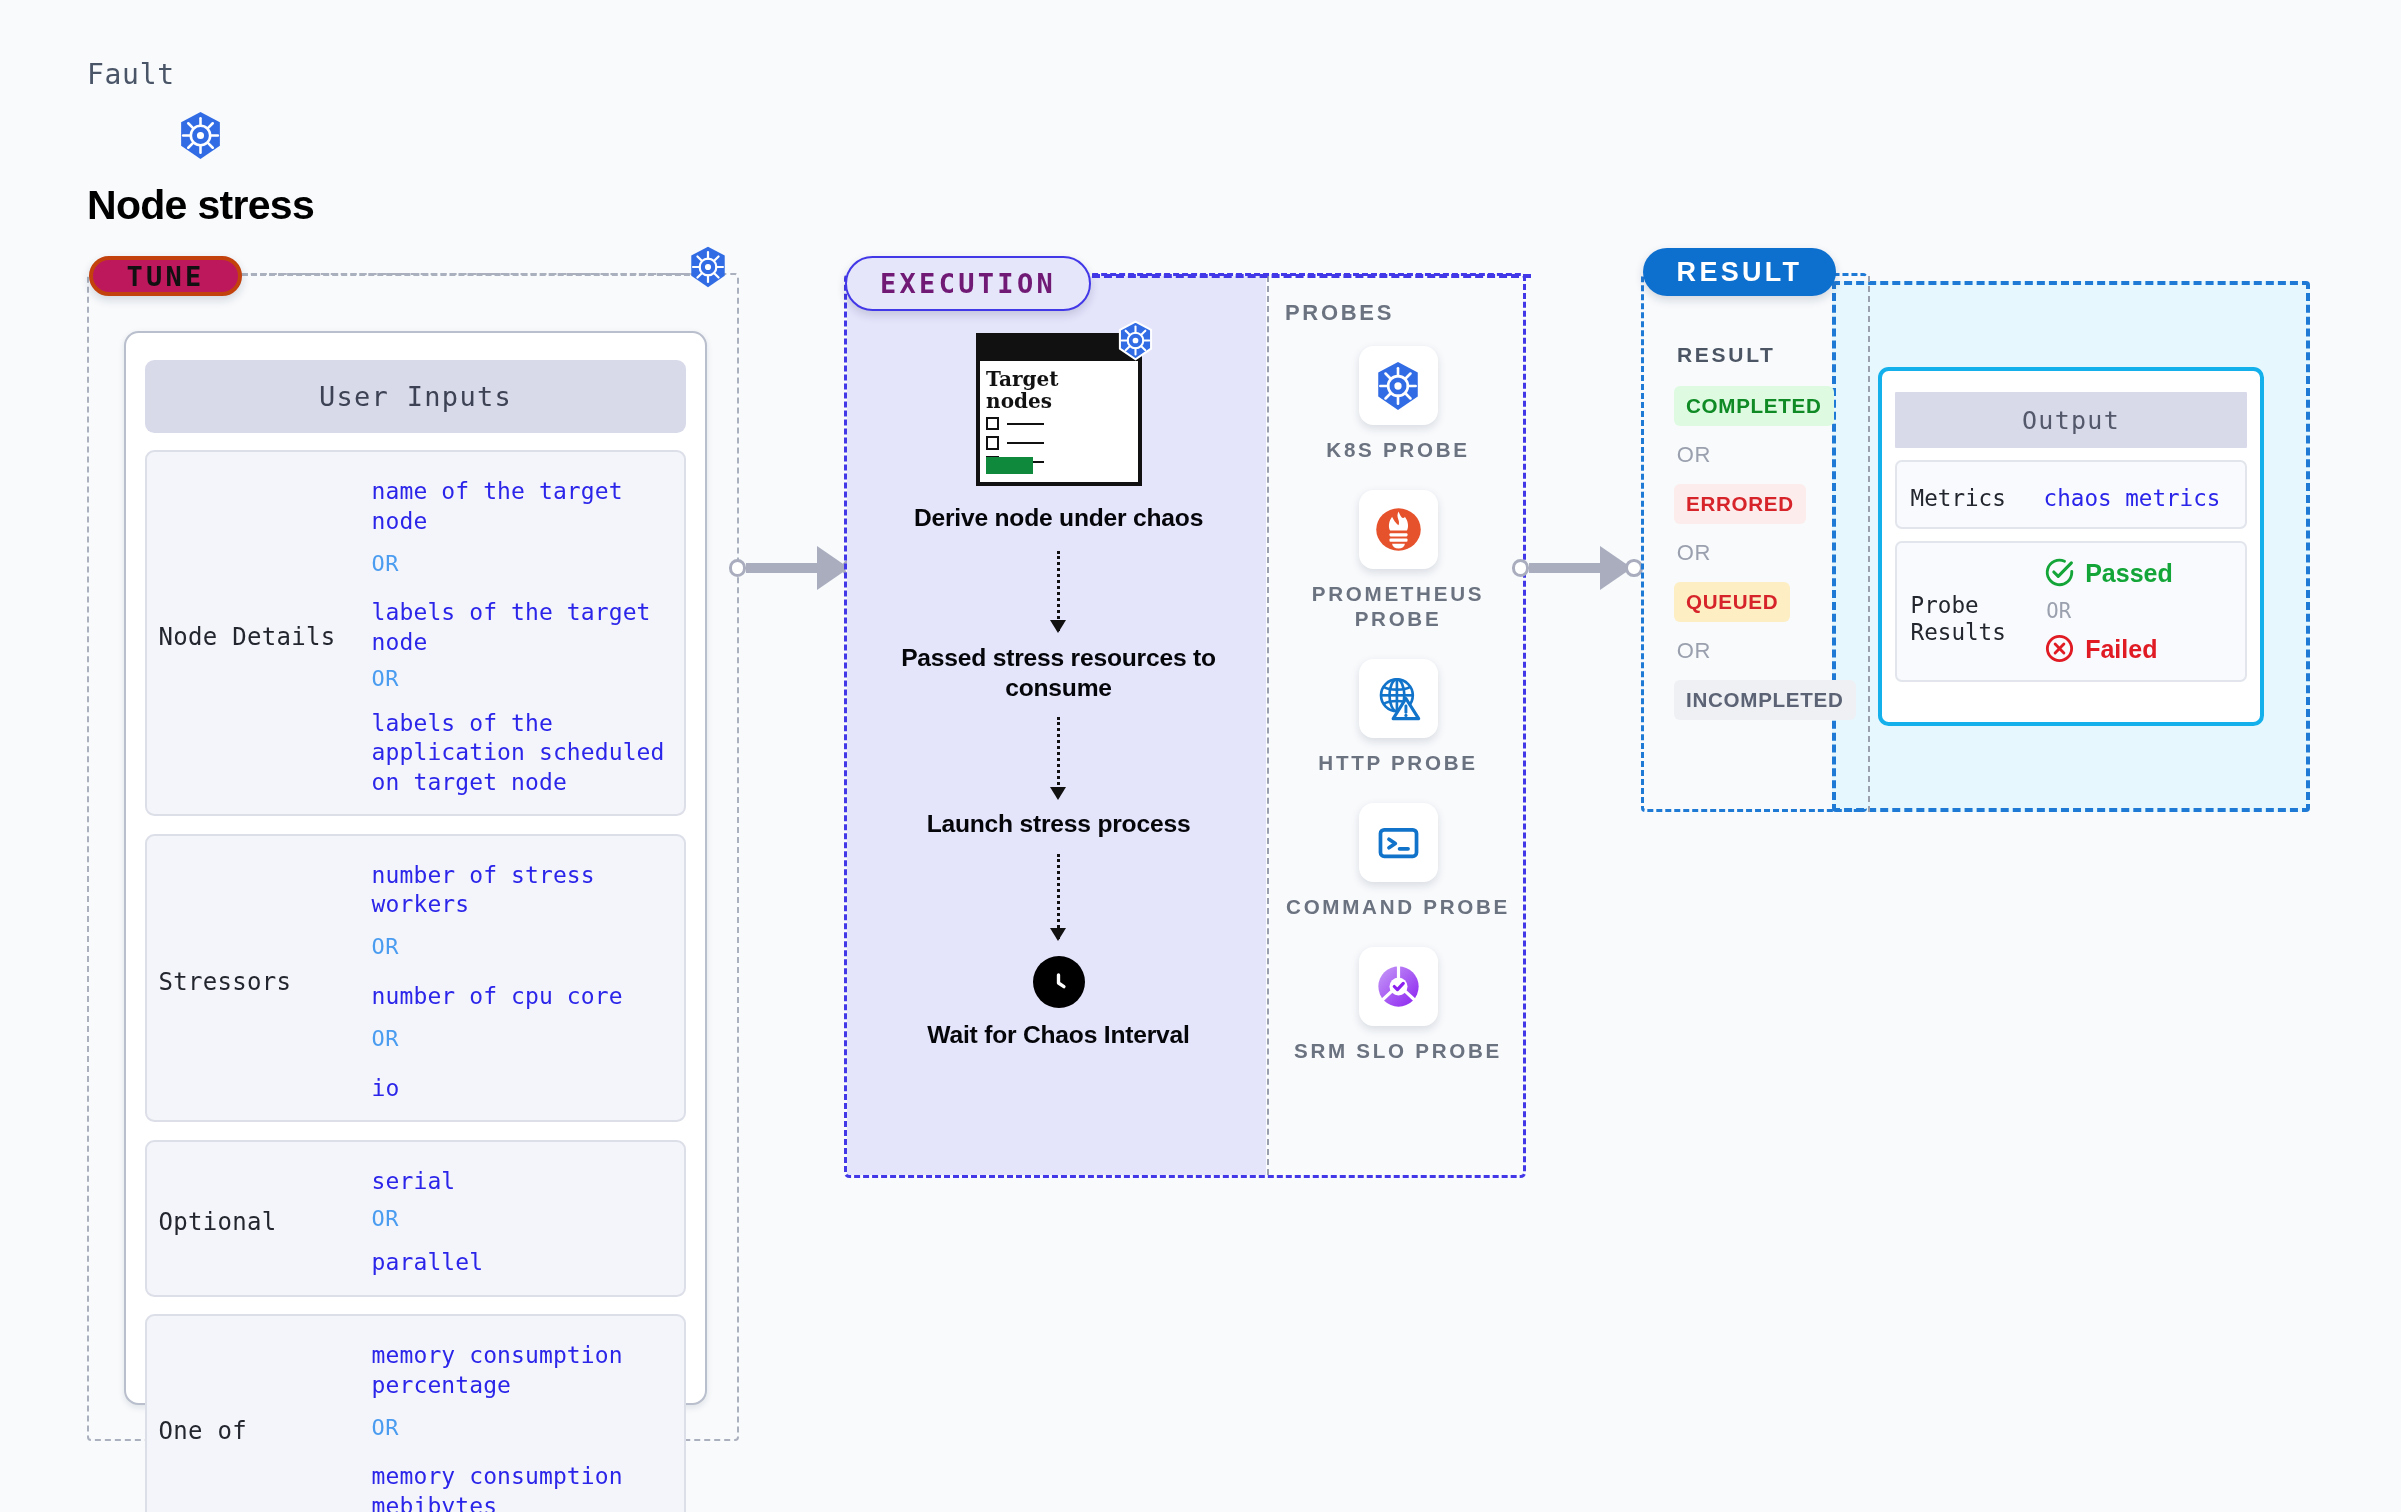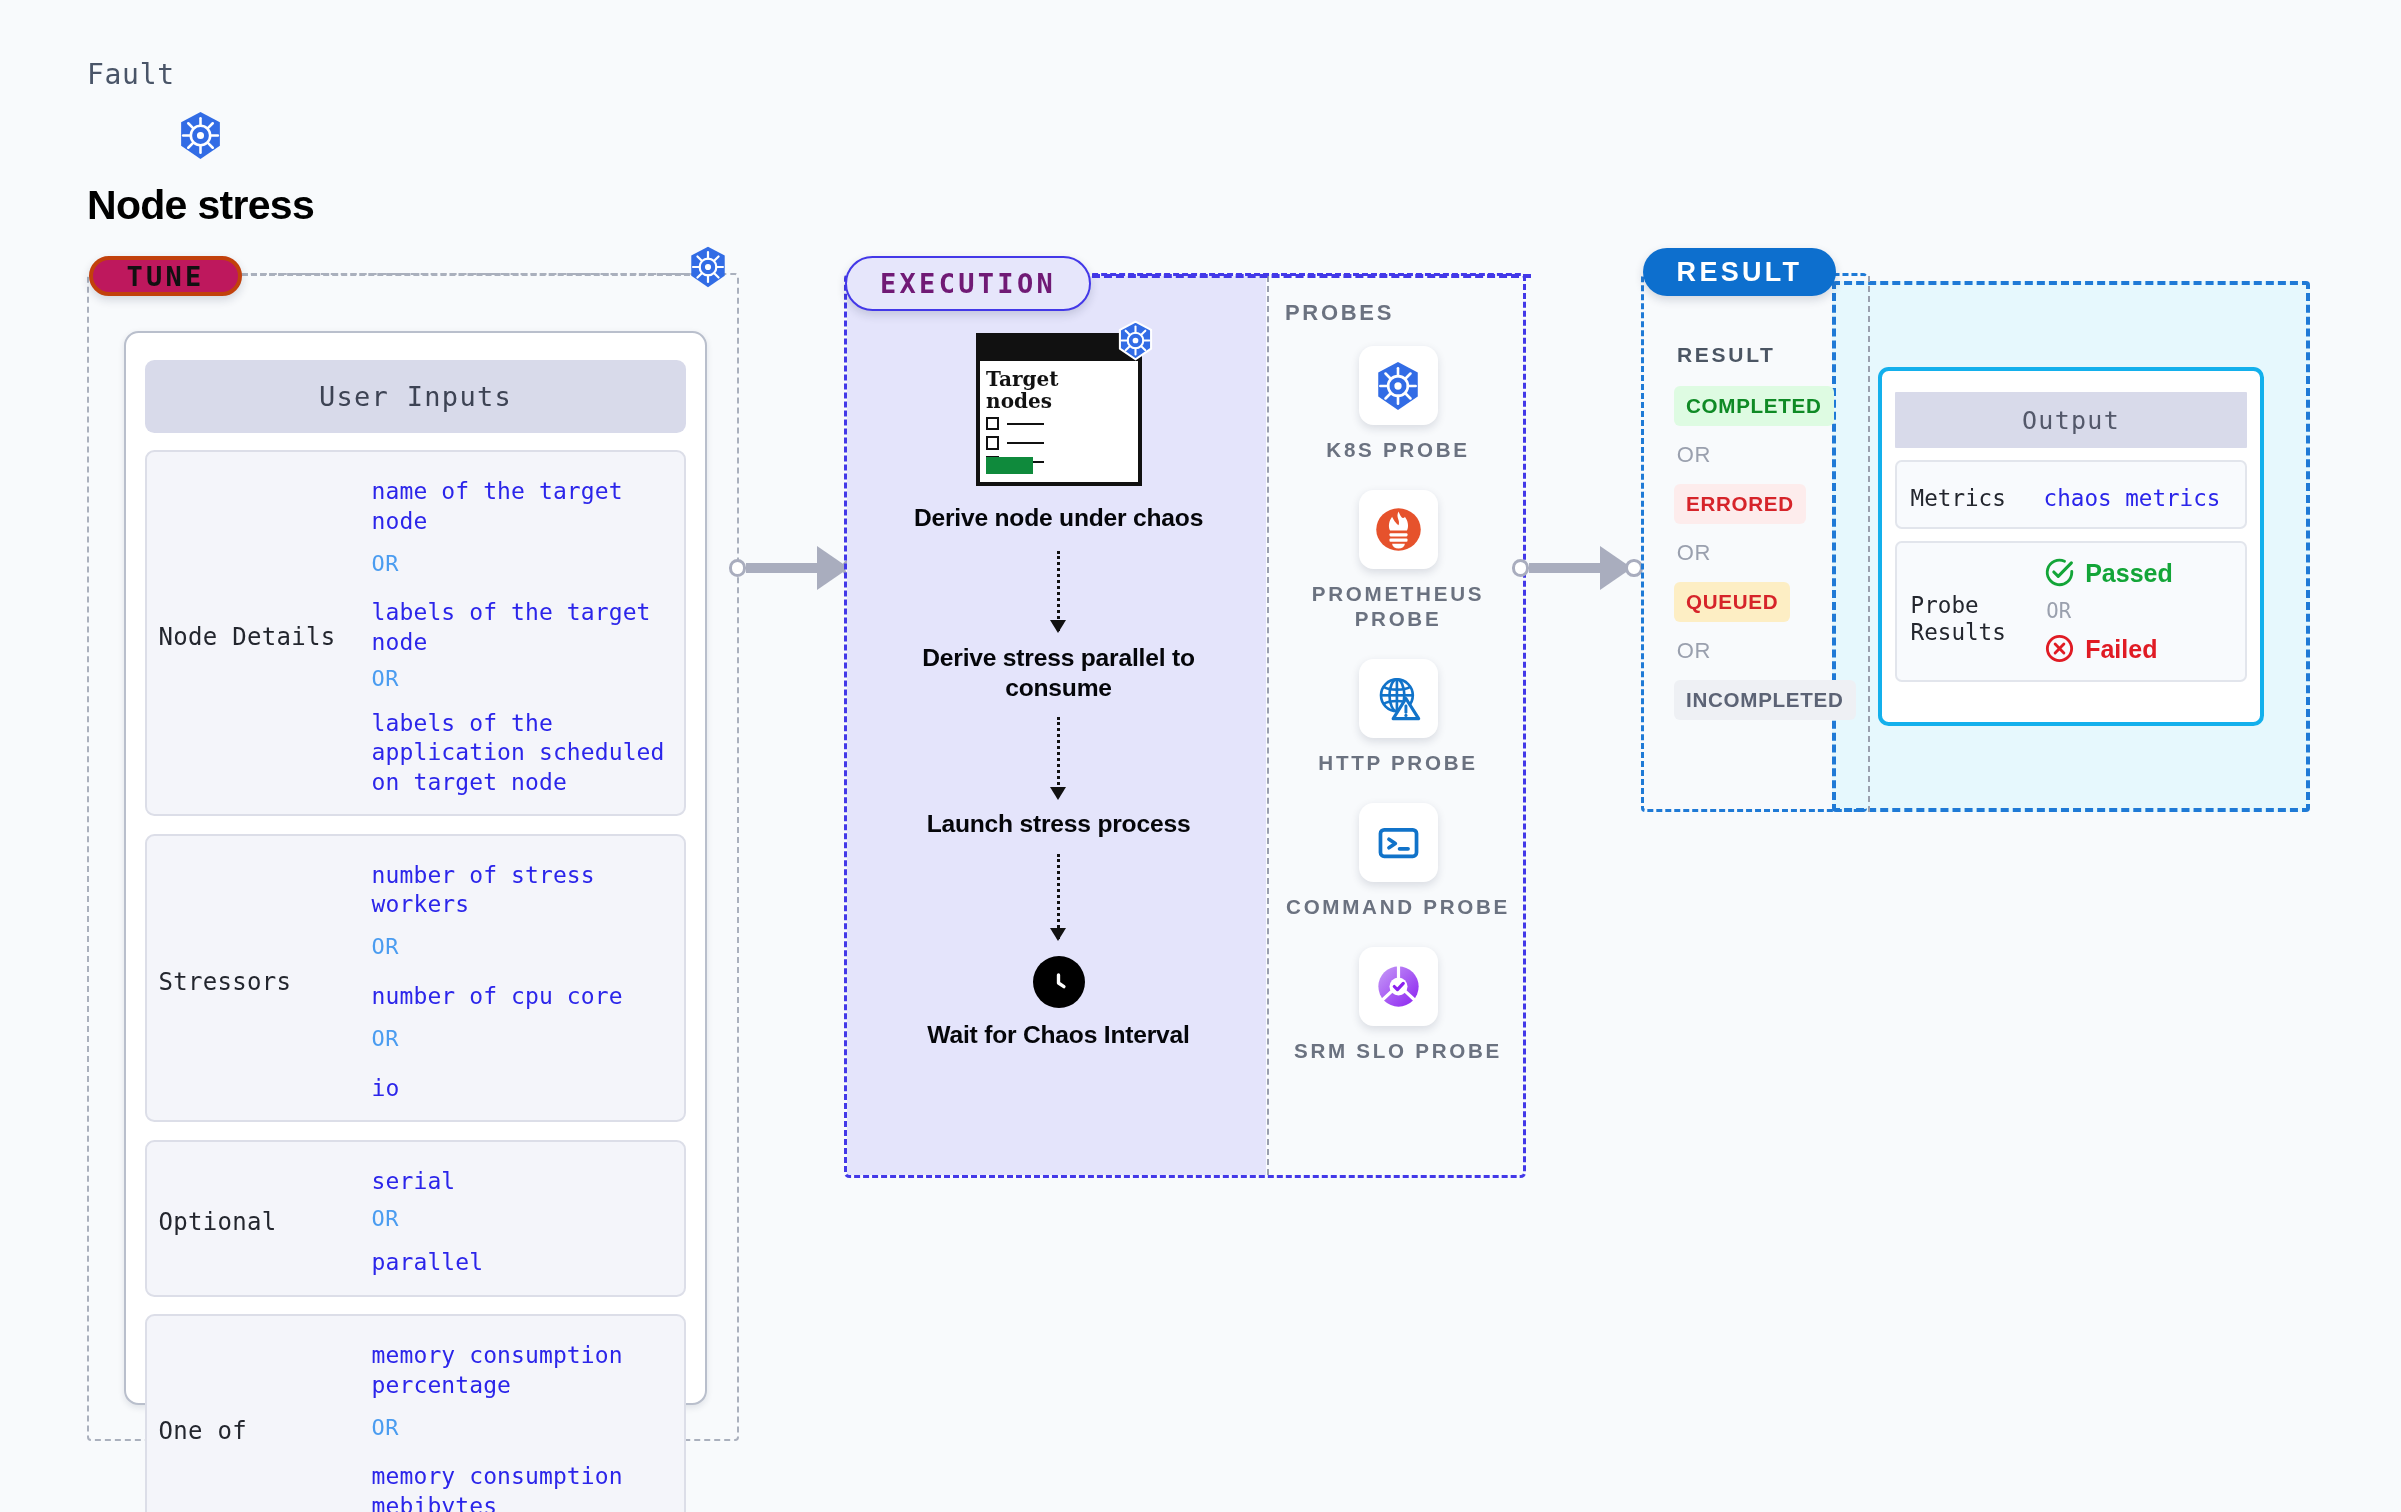--- a/index.html
+++ b/index.html
@@ -392,21 +392,21 @@
       </div>
     </div>
 
     <div class="flow-caption">Derive node under chaos</div>
 
     <div class="flow-arrow" style="height:80px; margin:17.3px 0 12px;">
       <div class="stem"></div>
         <div class="head"></div>
     </div>
 
-    <div class="flow-caption">Derive stress parallel to consume</div>
+    <div class="flow-caption">Passed stress resources to consume</div>
 
     <div class="flow-arrow" style="height:80px; margin:14.6px 0 12px;">
       <div class="stem"></div>
         <div class="head"></div>
     </div>
 
     <div class="flow-caption">Launch stress process</div>
 
     <div class="flow-arrow" style="height:85px; margin:14.6px 0 17.3px;">
       <div class="stem"></div>

